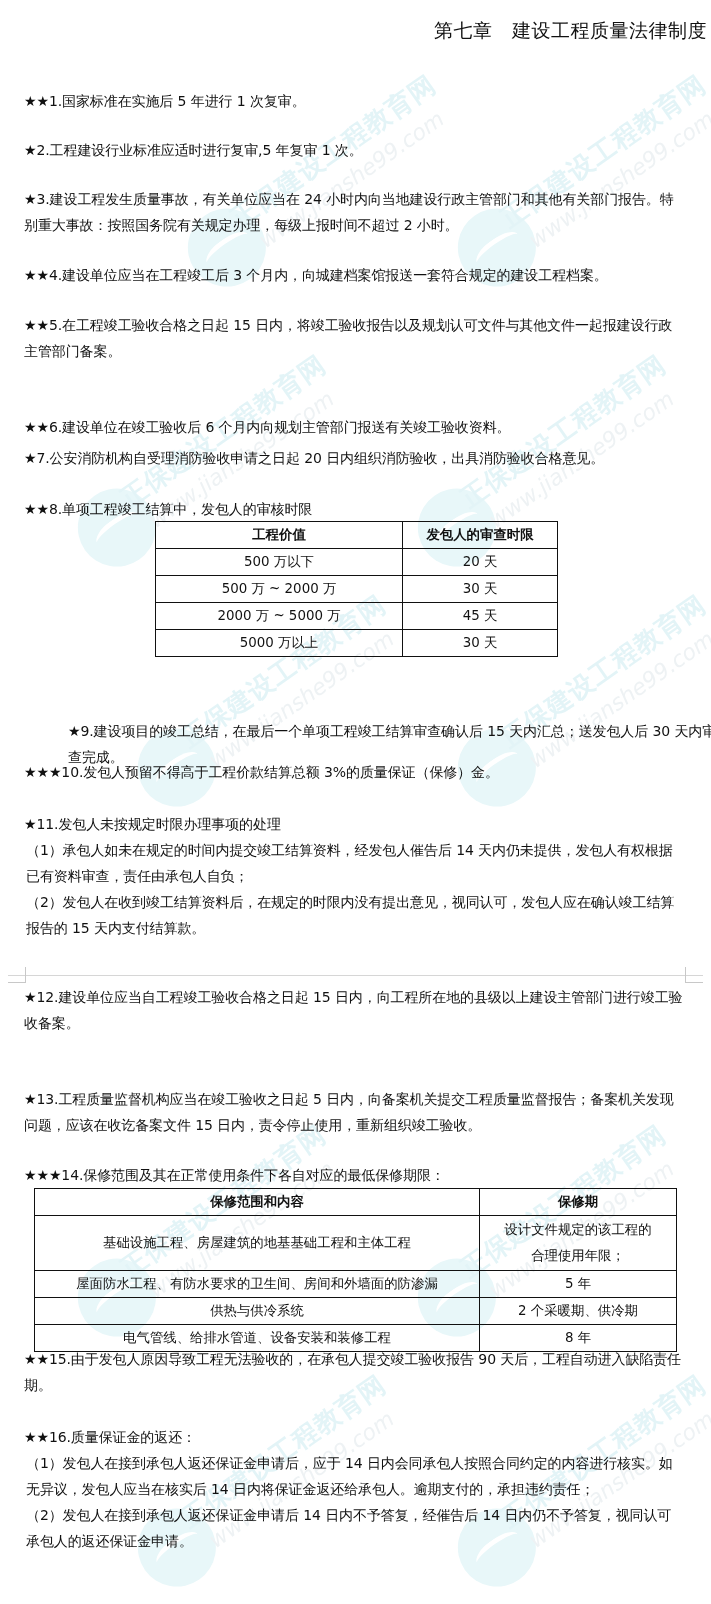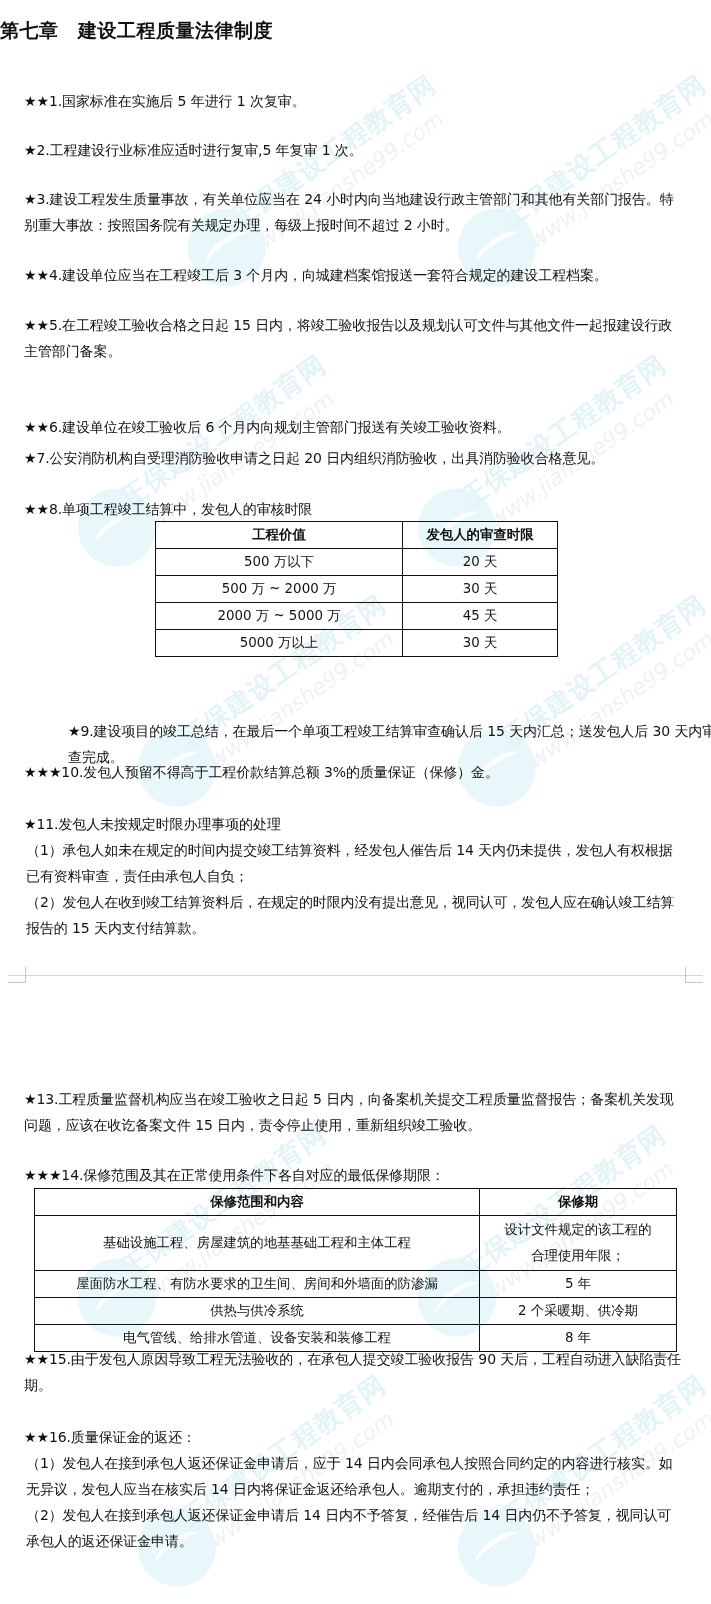--- a/index.html
+++ b/index.html
@@ -24,22 +24,22 @@
     .wm .t1 {
       position: absolute; left: 60px; top: 44px; font-size: 26px; font-weight: bold;
       color: #e3f4f7; white-space: nowrap; letter-spacing: 1px;
     }
     .wm .t2 {
       position: absolute; left: 70px; top: 82px; font-size: 22px;
       color: #eef2f4; white-space: nowrap; font-style: italic;
     }
     .content { position: absolute; inset: 0; z-index: 1; }
     .title {
-      position: absolute; top: 18px; left: 0; width: 707px; text-align: left;
-      font-size: 19px; font-weight: bold; letter-spacing: 0.5px;
+      position: absolute; top: 18px; left: 0; width: 707px; text-align: right;
+      font-size: 19px; font-weight: normal; letter-spacing: 0.5px;
     }
     .item {
       position: absolute; left: 24px; width: 660px;
       font-size: 14px; line-height: 26px; letter-spacing: -0.1px;
     }
     .item p { margin: 0; }
     .sub { padding-left: 2px; }
     .page-break {
       position: absolute; left: 8px; width: 695px; top: 975px; height: 0;
       border-top: 1px solid #d6d6d6;
@@ -189,20 +189,23 @@
   <div class="item" style="top:811px;">
     <p><span>★</span><span>11.发包人未按规定时限办理事项的处理</span></p>
     <p class="sub">（1）承包人如未在规定的时间内提交竣工结算资料，经发包人催告后 14 天内仍未提供，发包人有权根据已有资料审查，责任由承包人自负；</p>
     <p class="sub">（2）发包人在收到竣工结算资料后，在规定的时限内没有提出意见，视同认可，发包人应在确认竣工结算报告的 15 天内支付结算款。</p>
   </div>
 
   <div class="page-break"></div>
   <div class="pb-mark l"></div>
   <div class="pb-mark r"></div>
 
+  <div class="item" style="top:984px;">
+    <p><span>★</span><span>12.建设单位应当自工程竣工验收合格之日起 15 日内，向工程所在地的县级以上建设主管部门进行竣工验收备案。</span></p>
+  </div>
 
   <div class="item" style="top:1086px;">
     <p><span>★</span><span>13.工程质量监督机构应当在竣工验收之日起 5 日内，向备案机关提交工程质量监督报告；备案机关发现问题，应该在收讫备案文件 15 日内，责令停止使用，重新组织竣工验收。</span></p>
   </div>
 
   <div class="item" style="top:1162px;">
     <p><span>★★★</span><span>14.保修范围及其在正常使用条件下各自对应的最低保修期限：</span></p>
   </div>
 
   <table id="t2">

